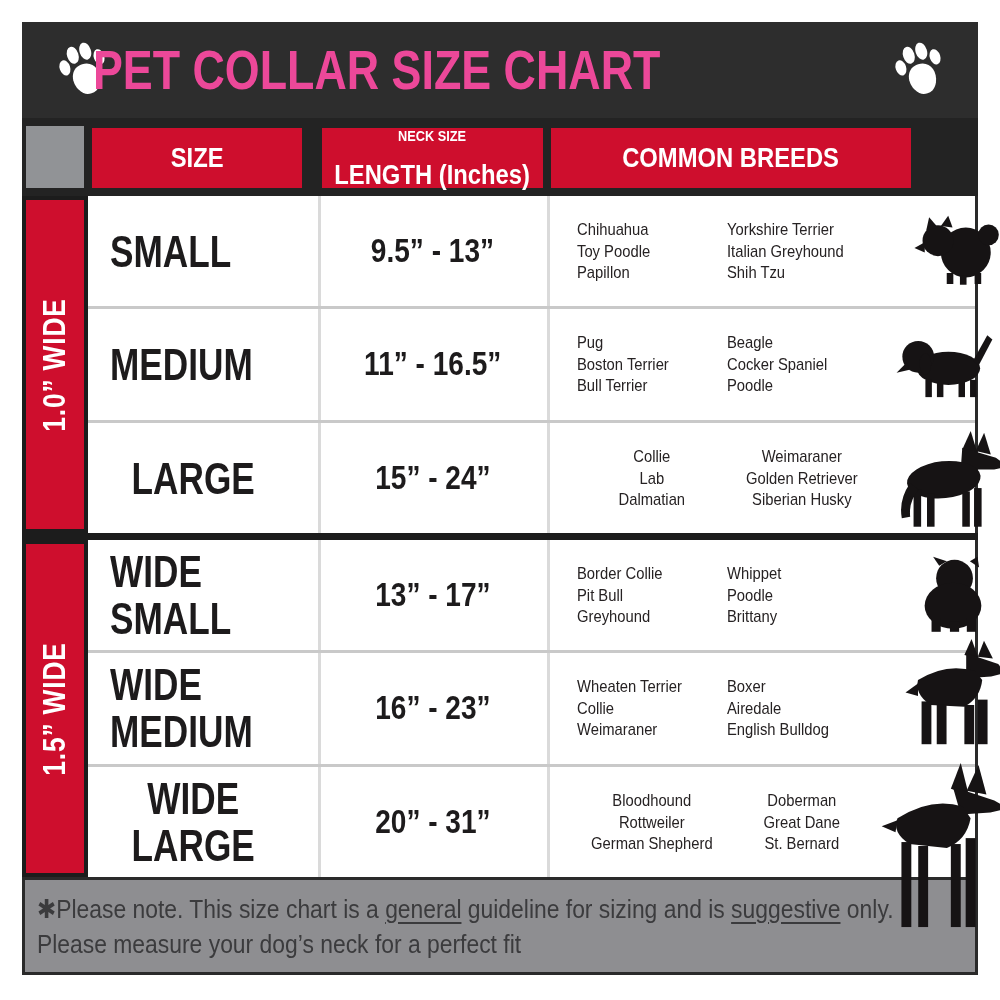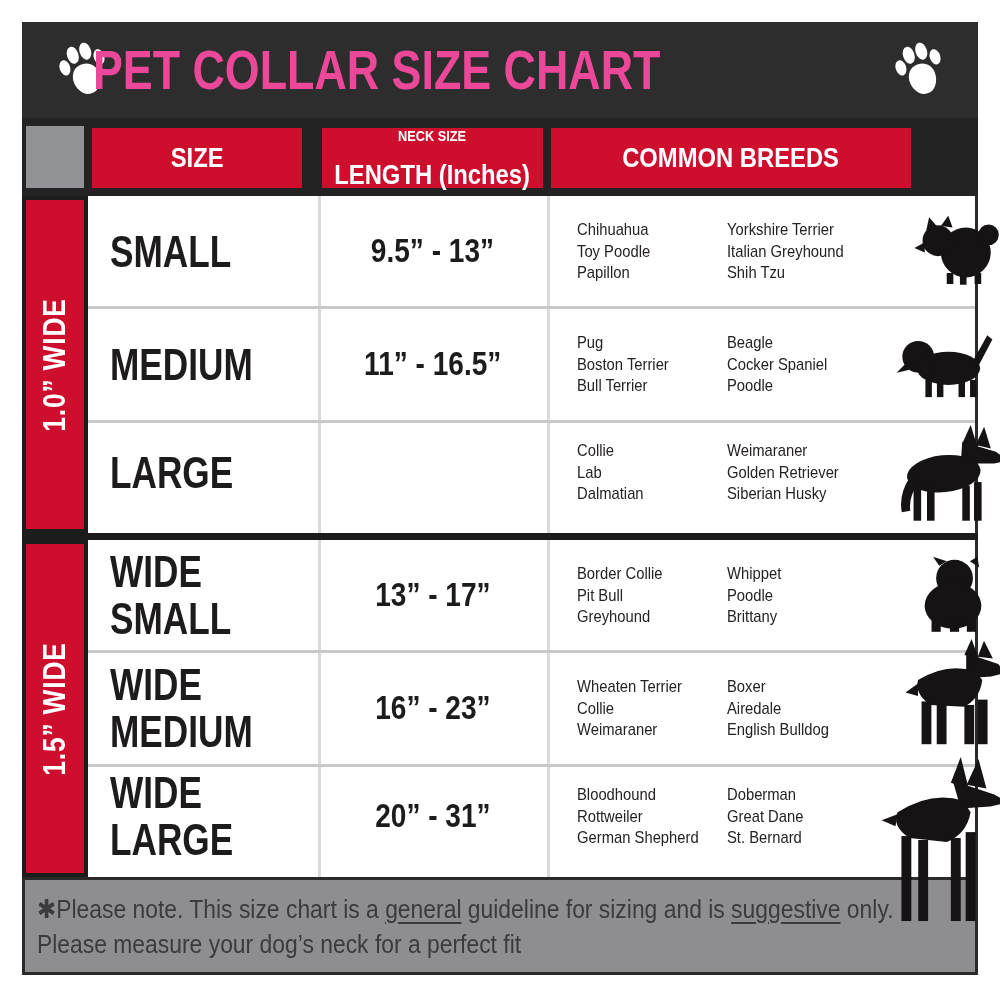--- a/index.html
+++ b/index.html
@@ -40,21 +40,21 @@
   .grid{position:absolute;left:66px;top:0;width:887px;height:337px;border-right:3px solid #2a2a2a;}
   .vsep{position:absolute;top:0;bottom:0;width:3px;background:#dadada;}
   .v1{left:230px;}
   .v2{left:459px;}
   .hsep{position:absolute;left:0;width:887px;height:3px;background:#c9c9c9;}
   .hs1{top:110px;}
   .hs2{top:224px;}
   .row{position:absolute;left:0;width:887px;height:110px;}
   .r1{top:0;}
   .r2{top:113px;}
-  .r3{top:221px;}
+  .r3{top:227px;text-align:center;}
   .cell-size{position:absolute;left:0;top:0;width:230px;height:100%;display:flex;align-items:center;
              padding-left:22px;box-sizing:border-box;}
   .size-label{width:125%;transform:scaleX(.8);transform-origin:left center;
               font-size:44px;line-height:47px;font-weight:bold;color:#1d1b1c;}
   .cell-length{position:absolute;left:230px;top:0;width:229px;height:100%;
                display:flex;align-items:center;justify-content:center;}
   .length-range{display:inline-block;transform:scaleX(.85);transform-origin:center center;
                 white-space:nowrap;font-size:33px;font-weight:bold;color:#1d1b1c;}
   .cell-breeds{position:absolute;left:459px;top:0;width:468px;height:100%;}
   .bcol{position:absolute;top:50%;transform:translateY(-50%) scaleX(.87);transform-origin:left center;
@@ -192,20 +192,23 @@
               </g>
             </svg>
           </div>
         </div>
         <div class="hsep hs2"></div>
 
         <div class="row r3">
           <div class="cell-size">
               <div class="size-label">LARGE</div>
             </div>
+          <div class="cell-length">
+              <span class="length-range">15” - 24”</span>
+            </div>
           <div class="cell-breeds">
             <div class="bcol b1">
               <div>Collie</div>
               <div>Lab</div>
               <div>Dalmatian</div>
             </div>
             <div class="bcol b2">
               <div>Weimaraner</div>
               <div>Golden Retriever</div>
               <div>Siberian Husky</div>

